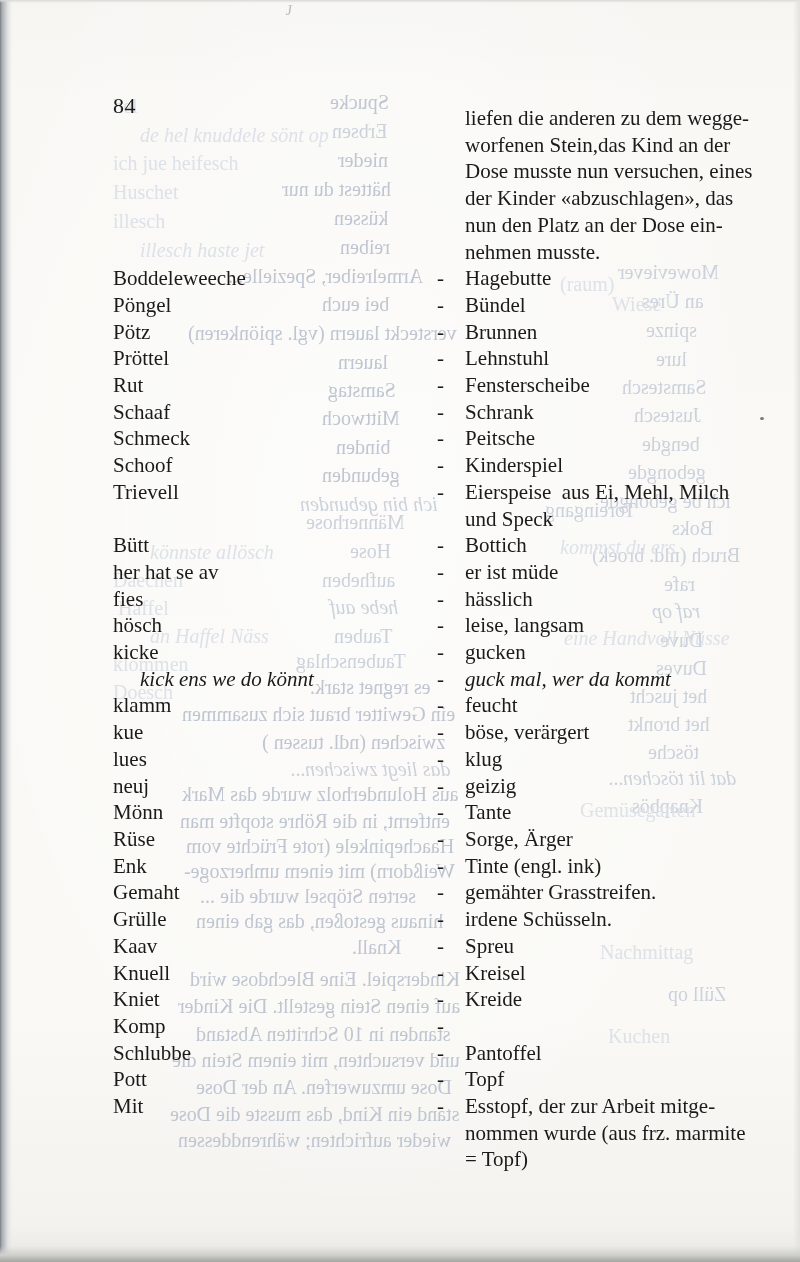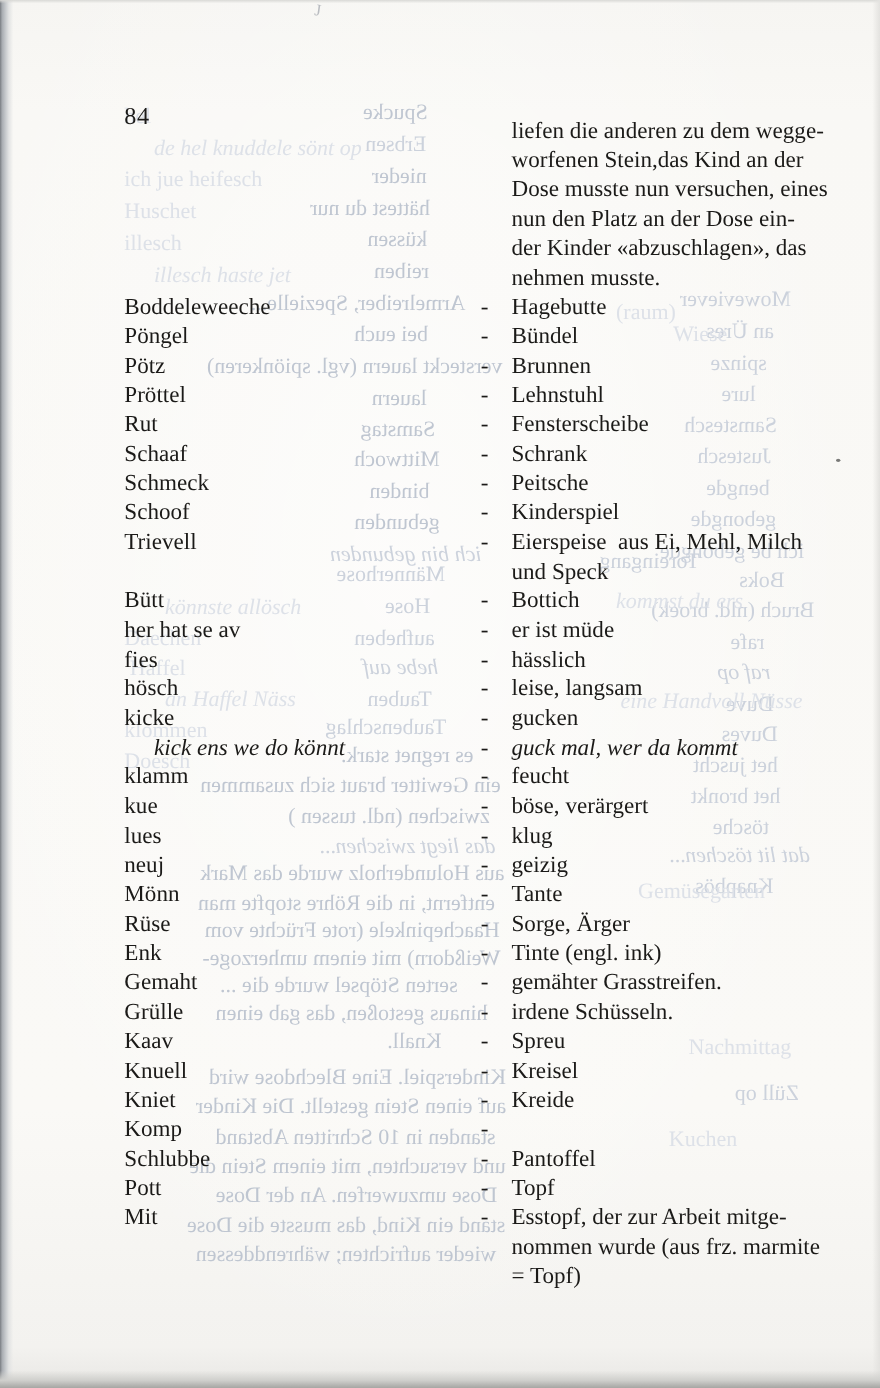--- a/index.html
+++ b/index.html
@@ -127,31 +127,31 @@
       <span class="ghost mirrored" style="left: 628px; top: 714px; color: rgb(204, 210, 220);">het bronkt</span>
       <span class="ghost mirrored" style="left: 648px; top: 742px; color: rgb(204, 210, 220);">tösche</span>
       <span class="ghost mirrored italic" style="left: 608px; top: 768px; color: rgb(204, 210, 220);">dat lit töschen...</span>
       <span class="ghost mirrored" style="left: 632px; top: 796px; color: rgb(204, 210, 220);">Knapbös</span>
       <span class="ghost mirrored" style="left: 668px; top: 984px; color: rgb(204, 210, 220);">Züll op</span>
       <span class="ghost" style="left: 560px; top: 274px; color: rgb(221, 225, 232);">(raum)</span>
       <span class="ghost" style="left: 612px; top: 294px; color: rgb(221, 225, 232);">Wiese</span>
       <span class="ghost italic" style="left: 560px; top: 537px; color: rgb(221, 225, 232);">kommst du ers</span>
       <span class="ghost italic" style="left: 520px; top: 628px; color: rgb(221, 225, 232); margin-left: 44px;">eine Handvoll Nüsse</span>
       <span class="ghost" style="left: 580px; top: 800px; color: rgb(221, 225, 232);">Gemüsegarten</span>
-      <span class="ghost" style="left: 626px; top: 942px; color: rgb(221, 225, 232);">Nachmittag</span>
+      <span class="ghost" style="left: 600px; top: 942px; color: rgb(221, 225, 232);">Nachmittag</span>
       <span class="ghost" style="left: 608px; top: 1026px; color: rgb(221, 225, 232);">Kuchen</span>
     </div>
 
   <div class="page-number">84</div>
 
   <div class="content" id="content">
     <div class="row">
       <div class="word"></div>
       <div class="dash"></div>
-      <div class="def" id="intro-def"><span class="line">liefen die anderen zu dem wegge-</span><span class="line">worfenen Stein,das Kind an der</span><span class="line">Dose musste nun versuchen, eines</span><span class="line">nun den Platz an der Dose ein-</span><span class="line">der Kinder «abzuschlagen», das</span><span class="line">nehmen musste.</span></div>
+      <div class="def" id="intro-def"><span class="line">liefen die anderen zu dem wegge-</span><span class="line">worfenen Stein,das Kind an der</span><span class="line">Dose musste nun versuchen, eines</span><span class="line">der Kinder «abzuschlagen», das</span><span class="line">nun den Platz an der Dose ein-</span><span class="line">nehmen musste.</span></div>
     </div>
   <div class="row">
         <div class="word">Boddeleweeche</div>
         <div class="dash">-</div>
         <div class="def"><span class="line">Hagebutte</span></div>
       </div>
       <div class="row">
         <div class="word">Pöngel</div>
         <div class="dash">-</div>
         <div class="def"><span class="line">Bündel</span></div>

